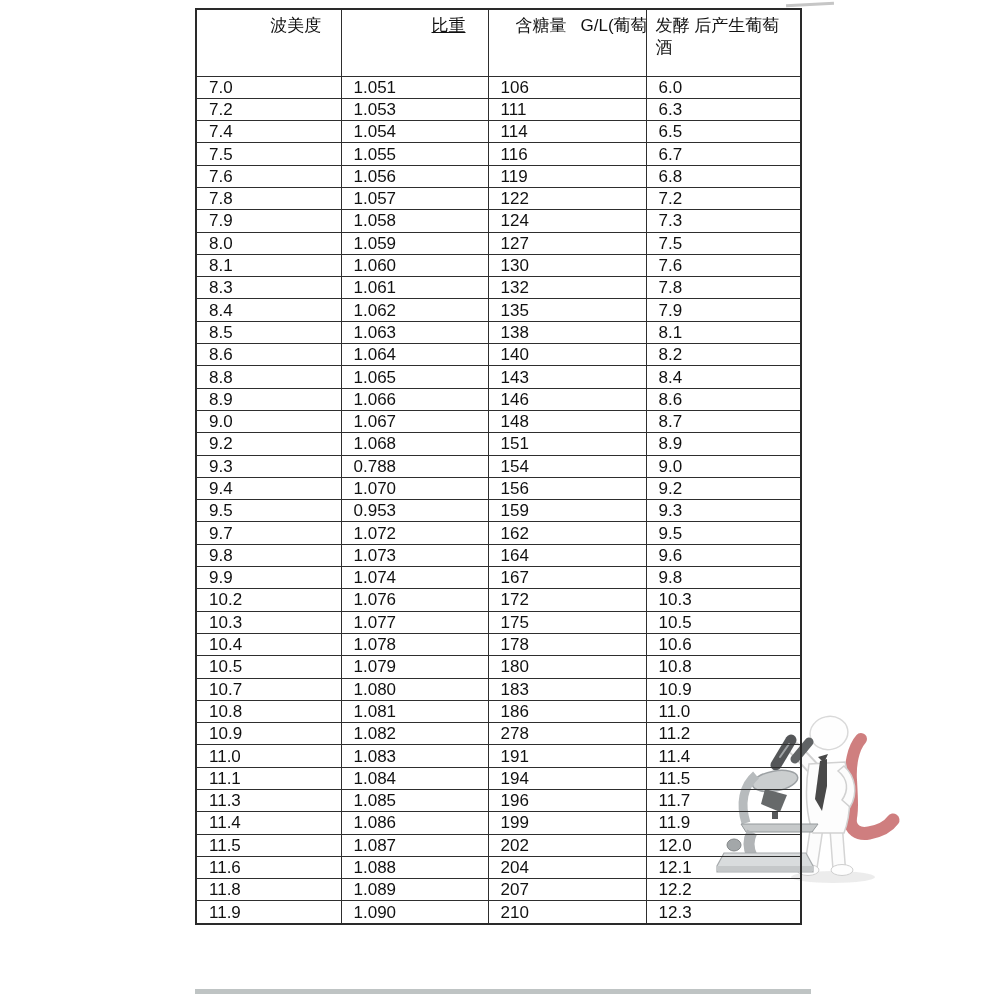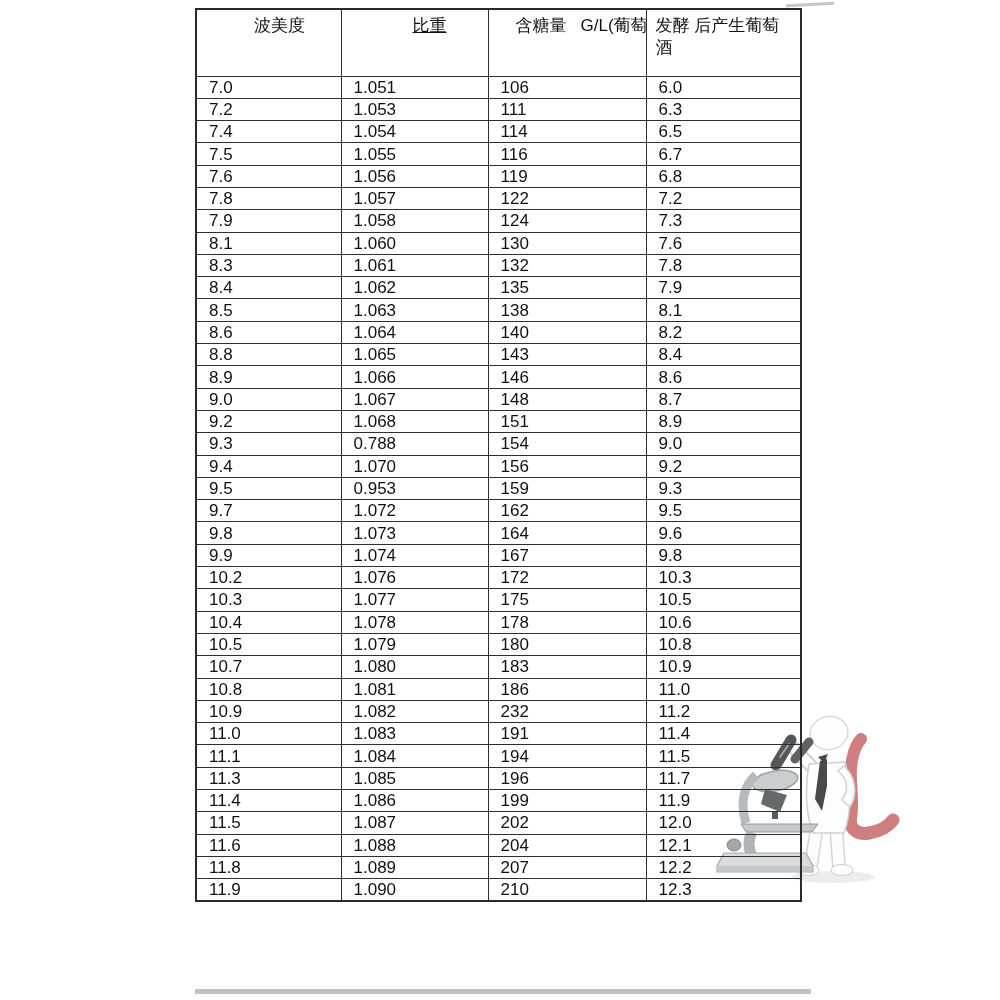--- a/index.html
+++ b/index.html
@@ -31,21 +31,21 @@
   table.conv td {
     height:21.3px; line-height:21px;
     padding:0 0 0 12px; vertical-align:middle;
     text-align:left;
   }
   table.conv thead tr { height:67px; }
   th .hwrap {
     display:flex; flex-direction:row; height:63px; box-sizing:border-box;
     padding:4px 2px 5px 8px; text-align:left;
   }
-  th .hwrap.bottom { justify-content:flex-start;margin-left:32px; }
+  th .hwrap.bottom { justify-content:center;margin-left:32px; }
   th .hwrap.top { justify-content:flex-start; }
   th .hwrap.split { justify-content:space-between;gap:8px; }
   .ind-baume { padding-left:16px; }
   .ind-bizhong { padding-left:30px;text-decoration:underline; }
   .ind-sugar1 { padding-left:18px; }
   .ind-sugar2 { padding-left:14px; }
   .ind-alc { padding-left:32px; font-weight:normal; letter-spacing:1px; }
   .hline { line-height:22px; }
 
   
@@ -184,20 +184,26 @@
           <td>122</td>
           <td>7.2</td>
         </tr>
         <tr>
           <td>7.9</td>
           <td>1.058</td>
           <td>124</td>
           <td>7.3</td>
         </tr>
         <tr>
+          <td>8.0</td>
+          <td>1.059</td>
+          <td>127</td>
+          <td>7.5</td>
+        </tr>
+        <tr>
           <td>8.1</td>
           <td>1.060</td>
           <td>130</td>
           <td>7.6</td>
         </tr>
         <tr>
           <td>8.3</td>
           <td>1.061</td>
           <td>132</td>
           <td>7.8</td>
@@ -312,21 +318,21 @@
         </tr>
         <tr>
           <td>10.8</td>
           <td>1.081</td>
           <td>186</td>
           <td>11.0</td>
         </tr>
         <tr>
           <td>10.9</td>
           <td>1.082</td>
-          <td>232</td>
+          <td>278</td>
           <td>11.2</td>
         </tr>
         <tr>
           <td>11.0</td>
           <td>1.083</td>
           <td>191</td>
           <td>11.4</td>
         </tr>
         <tr>
           <td>11.1</td>

